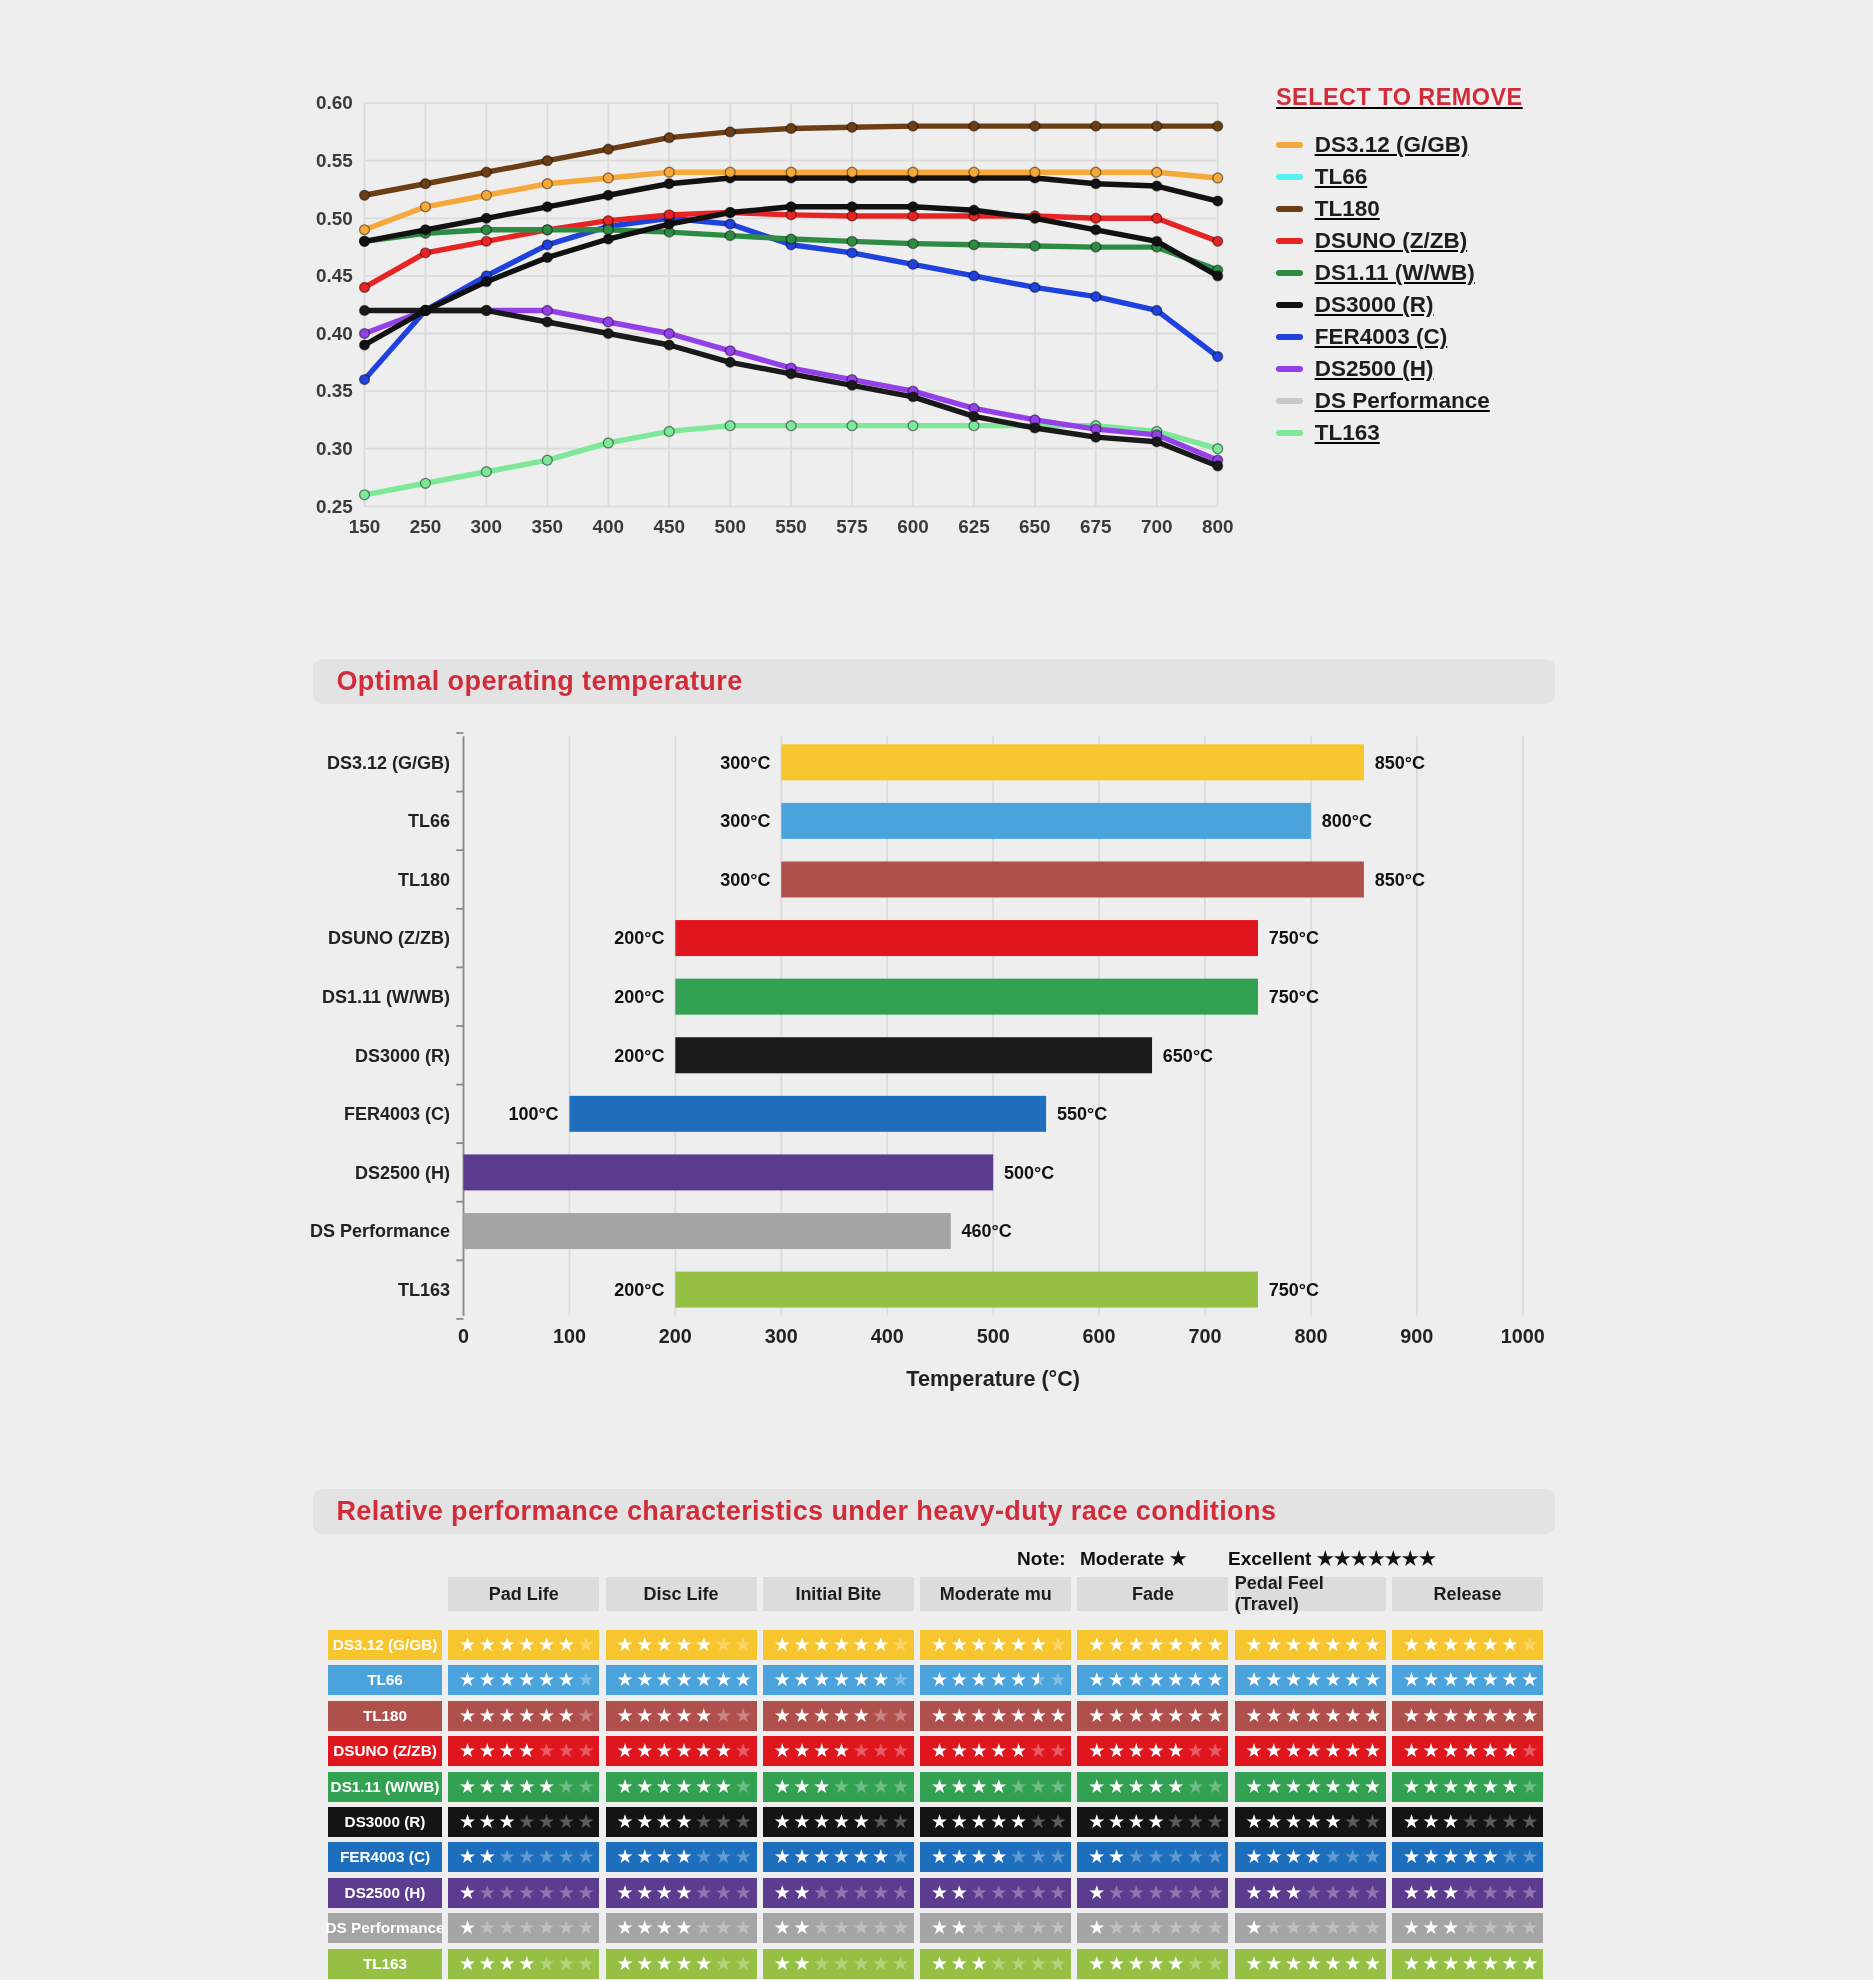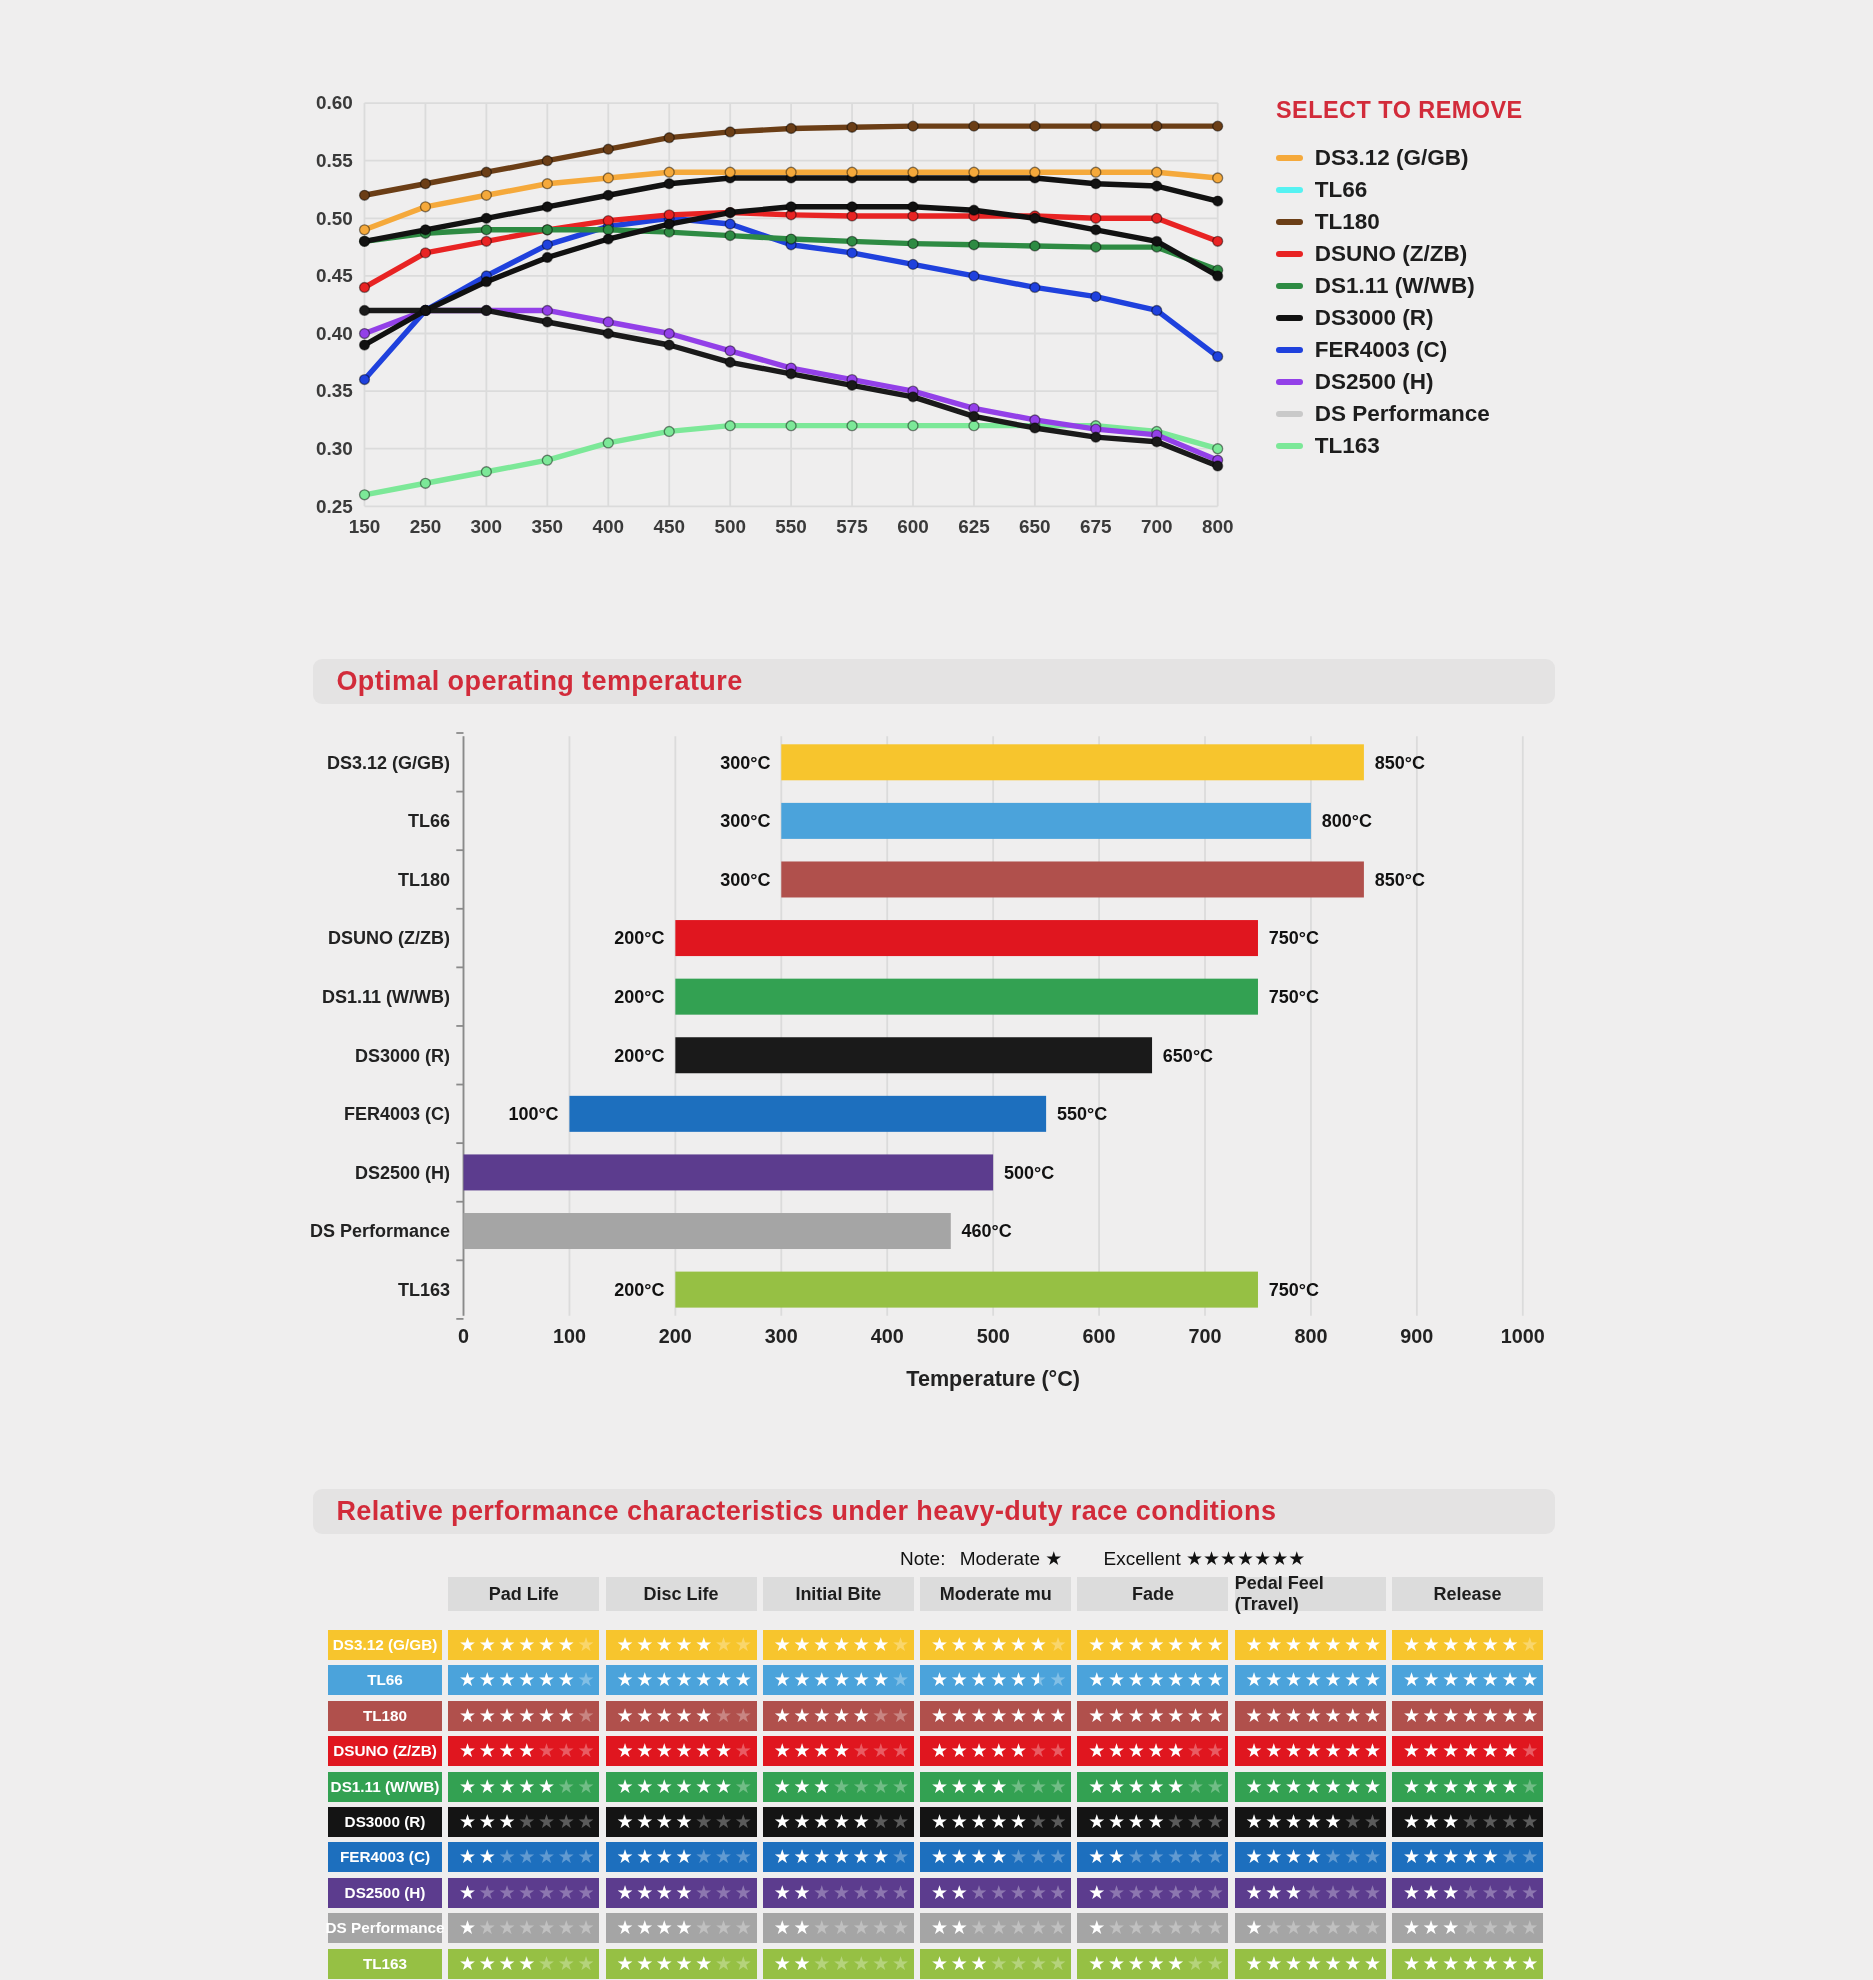--- a/index.html
+++ b/index.html
@@ -6,27 +6,27 @@
   .page{position:relative;width:1874px;height:1980px;background:#EFEEEE;
         font-family:"Liberation Sans",sans-serif;overflow:hidden;}
   .section-bar{position:absolute;left:313px;width:1242px;height:45px;background:#E4E3E3;
         border-radius:9px;display:flex;align-items:center;padding-left:23.4px;box-sizing:border-box;}
   .section-title{color:#D22B3A;font-weight:bold;font-size:27px;letter-spacing:0.4px;white-space:nowrap;}
   #bar1{top:24px;} #bar2{top:659px;} #bar3{top:1489px;}
   svg{position:absolute;}
   svg text{font-family:"Liberation Sans",sans-serif;}
   #line-chart{left:306px;top:86px;}
   #temp-chart{left:306px;top:720px;}
-  .legend{position:absolute;left:1276px;top:97px;}
+  .legend{position:absolute;left:1276px;top:84px;text-decoration:underline;}
   .legend-title{font-size:23.4px;font-weight:bold;color:#D22B3A;letter-spacing:0.5px;margin-bottom:18px;}
   .legend-item{display:flex;align-items:center;height:32px;cursor:pointer;}
   .legend-swatch{width:27px;height:6.3px;border-radius:3.2px;margin-right:11.7px;flex:0 0 auto;}
   .legend-label{font-size:22.5px;color:#1d1d1d;font-weight:600;white-space:nowrap;}
-  .note{position:absolute;top:1547px;left:900px;width:653px;text-align:left;
-        font-size:19px;font-weight:normal;color:#111;white-space:nowrap;}
+  .note{position:absolute;top:1547px;left:900px;width:653px;text-align:center;
+        font-size:19px;font-weight:bold;color:#111;white-space:nowrap;}
   .note .gap{display:inline-block;width:36px;}
   .note .sgap{display:inline-block;width:9px;}
   .ratings{position:absolute;left:328px;top:1577px;}
   .thead,.trow{display:grid;grid-template-columns:114px repeat(7,151px);column-gap:6.3px;}
   .thead{margin-bottom:19px;}
   .thead .hcell{height:34px;background:#DCDCDC;display:flex;align-items:center;justify-content:center;
         font-size:18px;font-weight:bold;color:#1d1d1d;}
   .thead .hcell.empty{background:transparent;}
   .trow{margin-bottom:5.4px;}
   .rlabel{height:30px;display:flex;align-items:center;justify-content:center;color:#fff;

